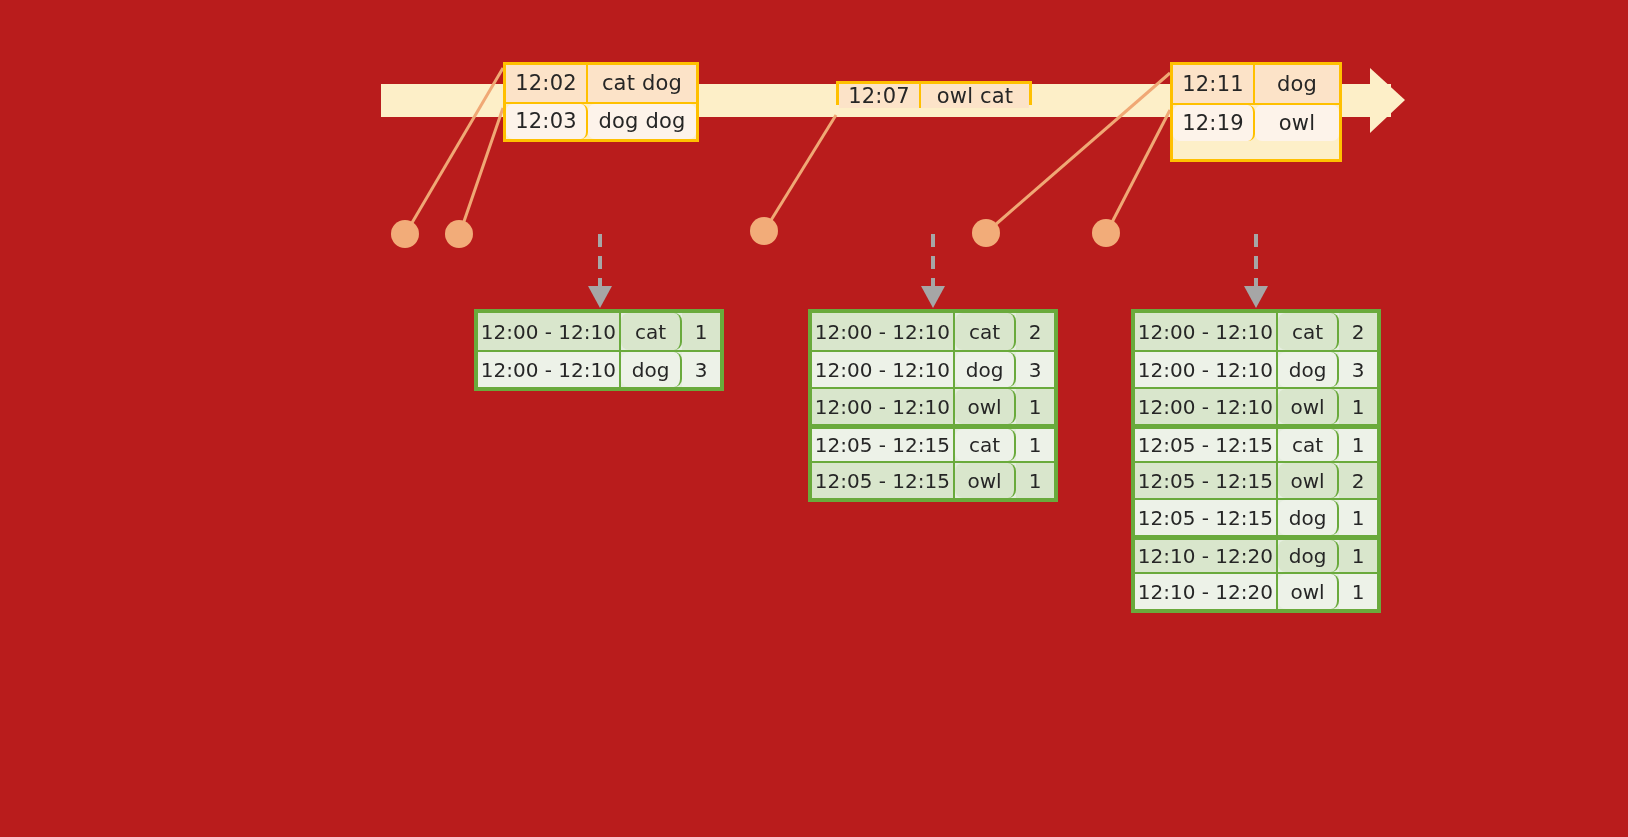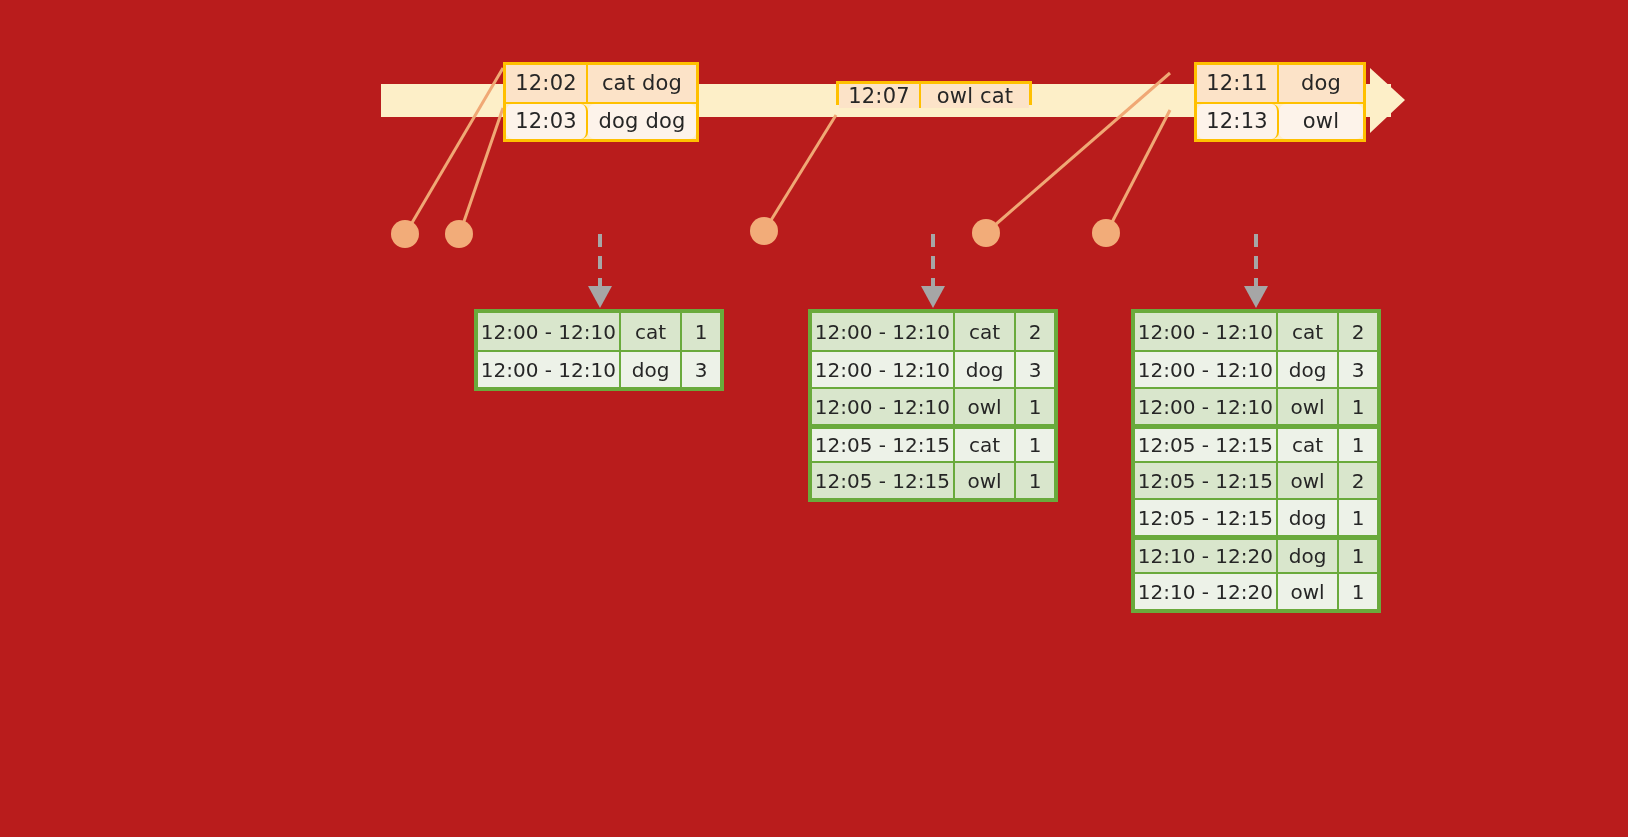--- a/index.html
+++ b/index.html
@@ -98,20 +98,21 @@
     font-size: 20px;
     color: #262626;
   }
   .res-range {
     width: 144px;
     border-right: 2px solid #6aaa3c;
   }
   .res-word {
     width: 62px;
     border-right: 2px solid #6aaa3c;
+    border-radius: 8px;
   }
   .res-count {
     width: 38px;
   }
   .res-row.tone-a .res-range,
   .res-row.tone-a .res-word,
   .res-row.tone-a .res-count { background: #d9e6cc; }
   .res-row.tone-b .res-range,
   .res-row.tone-b .res-word,
   .res-row.tone-b .res-count { background: #edf2e8; }
@@ -166,27 +167,27 @@
     </div>
   </div>
 
   <div class="event-box" style="left:836px; top:81px; width:196px; height:24px;">
     <div class="event-row shade-a">
       <span class="event-time">12:07</span>
       <span class="event-words">owl cat</span>
     </div>
   </div>
 
-  <div class="event-box" style="left:1170px; top:62px; width:172px; height:80px;margin-left:24px;">
+  <div class="event-box" style="left:1170px; top:62px; width:172px; height:100px;">
     <div class="event-row shade-a">
       <span class="event-time">12:11</span>
       <span class="event-words">dog</span>
     </div>
     <div class="event-row shade-b">
-      <span class="event-time">12:13</span>
+      <span class="event-time">12:19</span>
       <span class="event-words">owl</span>
     </div>
   </div>
 
   <div class="result-table" id="tbl0" style="left:474px; top:309px; width:250px;">
       <div class="res-row tone-a">
         <span class="res-range">12:00 - 12:10</span>
         <span class="res-word">cat</span>
         <span class="res-count">1</span>
       </div>

